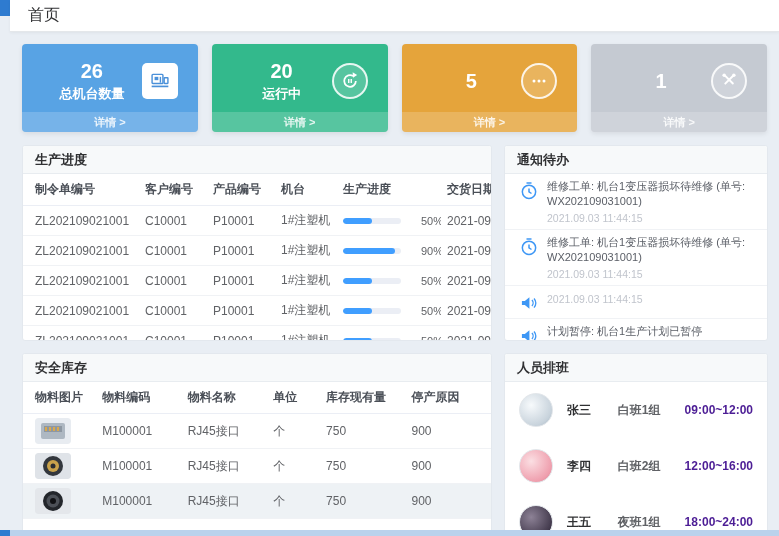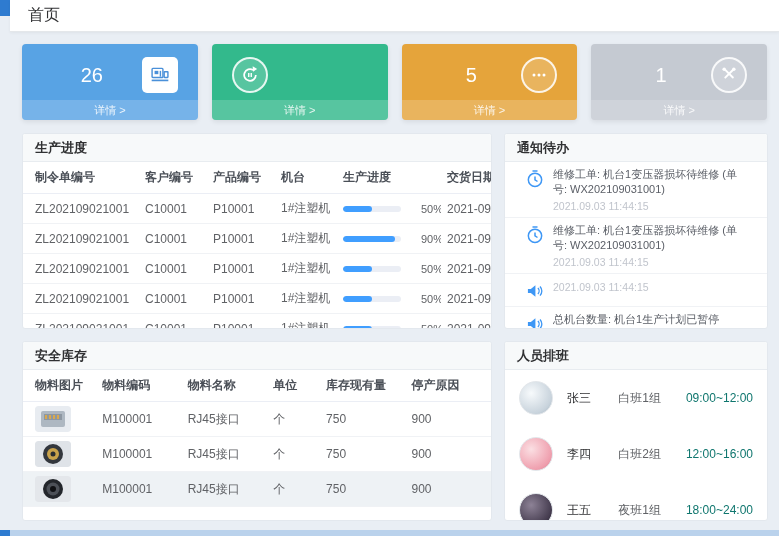--- a/index.html
+++ b/index.html
@@ -12,21 +12,21 @@
   .edge-bottom::before { content:""; position:absolute; left:0; top:0; width:10px; height:6px; background:#2e7bd0; }
 
   .main { position:absolute; left:10px; top:0; right:0; bottom:6px; display:flex; flex-direction:column; }
   .topbar { height:32px; background:#fff; border-bottom:1px solid #e4e7ea; box-shadow:0 1px 3px rgba(0,0,0,.05); padding:0 18px; display:flex; align-items:center; }
   .page-title { font-size:16px; color:#303133; }
 
   .content { flex:1; padding:12px; overflow:hidden; }
 
   
   .cards { display:flex; gap:14px; margin-bottom:13px; }
-  .card { flex:1; height:76px; border-radius:4px; color:#fff; position:relative; box-shadow:0 2px 5px rgba(0,0,0,.08); }
+  .card { flex:1; height:88px; border-radius:4px; color:#fff; position:relative; box-shadow:0 2px 5px rgba(0,0,0,.08);font-weight:bold; }
   .card-body { display:flex; align-items:center; justify-content:space-between; padding:8px 20px 22px 20px; height:100%; }
   .card-text { flex:1; text-align:center; }
   .card-num { font-size:20px; line-height:1.2; }
   .card-label { font-size:13px; margin-top:2px; }
   .card-icon { width:36px; height:36px; flex:none; display:flex; align-items:center; justify-content:center; }
   .card-icon.tile { background:#fff; border-radius:5px; }
   .card-icon.ring { border:2px solid rgba(255,255,255,.85); border-radius:50%; background:rgba(255,255,255,.18); }
   .card-icon svg { width:20px; height:20px; }
   .card-footer { position:absolute; left:0; right:0; bottom:0; height:20px; line-height:20px; text-align:center; font-size:11px; color:rgba(255,255,255,.85); background:rgba(255,255,255,.18); border-radius:0 0 4px 4px; cursor:pointer; }
 
@@ -49,72 +49,77 @@
 
   .t-stock th:nth-child(1){width:72px;padding-left:12px;} .t-stock td:nth-child(1){padding-left:12px;}
   .t-stock th:nth-child(2){width:84px;} .t-stock th:nth-child(3){width:84px;}
   .t-stock th:nth-child(4){width:52px;} .t-stock th:nth-child(5){width:84px;} .t-stock th:nth-child(6){width:84px;}
   .t-stock td { padding:4px 6px; }
   .row-active td { background:#eef2f5; }
   .thumb { display:inline-block; width:36px; height:26px; border-radius:3px; overflow:hidden; vertical-align:middle; }
   .thumb svg { display:block; width:36px; height:26px; }
 
   
-  .notice { display:flex; gap:8px; padding:5px 20px; border-bottom:1px solid #f0f2f5; cursor:pointer; }
+  .notice { display:flex; gap:8px; padding:5px 14px; border-bottom:1px solid #f0f2f5; cursor:pointer; }
   .notice:last-child { border-bottom:none; }
   .n-icon { width:20px; height:20px; flex:none; margin-top:2px; }
   .n-icon svg { width:20px; height:20px; }
   .n-text { font-size:11px; color:#5a5e66; line-height:1.4; }
   .n-time { font-size:10.5px; color:#c0c4cc; margin-top:2px; }
 
   
-  .staff-row { display:flex; align-items:center; gap:14px; padding:11px 14px; }
+  .staff-row { display:flex; align-items:center; gap:14px; padding:11px 14px;font-weight:bold; }
   .avatar { width:34px; height:34px; border-radius:50%; flex:none; border:1px solid #e2e6ea; }
   .a1 { background:radial-gradient(circle at 35% 35%, #f7fafc, #c8d3dc 70%, #9fb0bd); }
   .a2 { background:radial-gradient(circle at 35% 35%, #fbdfe3, #ef9fae 70%, #d97d90); }
   .a3 { background:radial-gradient(circle at 35% 35%, #8d8296, #453c4f 70%, #201b27); }
   .s-name { font-size:12px; color:#303133; width:46px; }
   .s-shift { font-size:12px; color:#606266; width:66px; }
-  .s-time { font-size:12px; color:#0f766e; }
+  .s-time { font-size:12px; color:#4c1d95; }
 </style>
 </head>
 <body>
 
 <div class="app">
   <div class="corner-tl"></div>
 
   <div class="main">
     <header class="topbar">
       <span class="page-title">首页</span>
     </header>
 
     <div class="content">
 
       <div class="cards">
 
         <div class="card" style="background: rgb(88, 163, 228);">
           <div class="card-body">
             <div class="card-text">
               <div class="card-num">26</div>
+              <div class="card-label">总机台数量</div>
             </div>
             <div class="card-icon tile">
               <svg viewBox="0 0 24 24" fill="none" stroke="#4a90d9" stroke-width="1.7">
                 <rect x="2.5" y="4" width="13" height="11" rx="1"></rect>
                 <rect x="5.5" y="7" width="4.5" height="4" fill="#4a90d9" stroke="none"></rect>
                 <path d="M12.5 7v7"></path>
                 <rect x="17" y="8" width="4.5" height="7" rx="0.5"></rect>
                 <path d="M2 18.5h20" stroke-width="2"></path>
               </svg>
             </div>
           </div>
           <div class="card-footer">详情 &gt;</div>
         </div>
 
         <div class="card" style="background: rgb(51, 185, 140);">
           <div class="card-body">
+            <div class="card-text">
+              <div class="card-num">20</div>
+              <div class="card-label">运行中</div>
+            </div>
             <div class="card-icon ring">
               <svg viewBox="0 0 24 24" fill="none" stroke="#fff" stroke-width="2.1">
                 <path d="M19 12a7 7 0 1 1-3.2-5.9"></path>
                 <polygon points="15.2,1.4 15.6,8 20.6,4.8" fill="#fff" stroke="none"></polygon>
                 <path d="M10.5 9.5v5M13.5 9.5v5" stroke-width="1.7"></path>
               </svg>
             </div>
           </div>
           <div class="card-footer">详情 &gt;</div>
         </div>
@@ -293,21 +298,21 @@
           </div>
 
           <div class="notice">
             <span class="n-icon">
               <svg viewBox="0 0 24 24">
                 <path d="M3.5 9.5v5h3.5l5.5 4.5v-14L7 9.5H3.5z" fill="#3e97f5"></path>
                 <path d="M15.5 8.5a5 5 0 0 1 0 7M18 6.5a8 8 0 0 1 0 11" stroke="#3e97f5" fill="none" stroke-width="1.6"></path>
               </svg>
             </span>
             <div class="n-body">
-              <div class="n-text">总机台数量: 机台1生产计划已暂停</div>
+              <div class="n-text">计划暂停: 机台1生产计划已暂停</div>
 
             </div>
           </div>
         </section>
 
         <section class="panel">
           <div class="panel-header">安全库存</div>
           <table class="t-stock">
             <thead>
               <tr>

